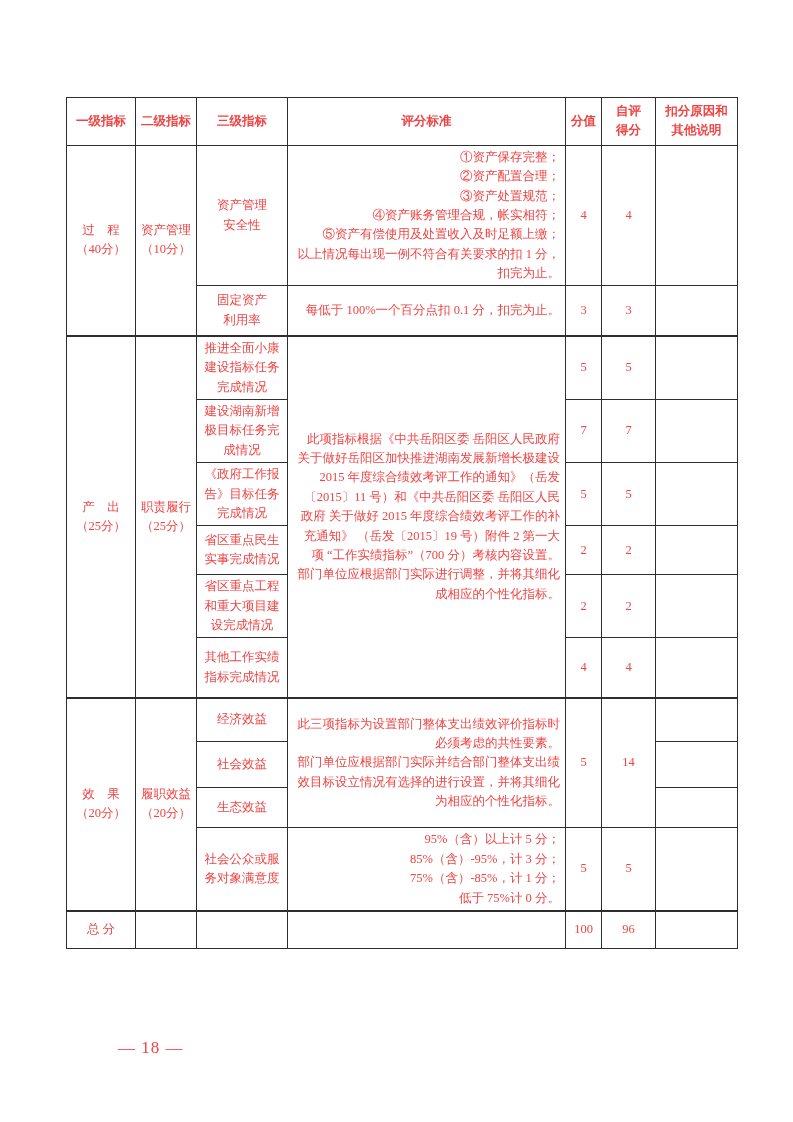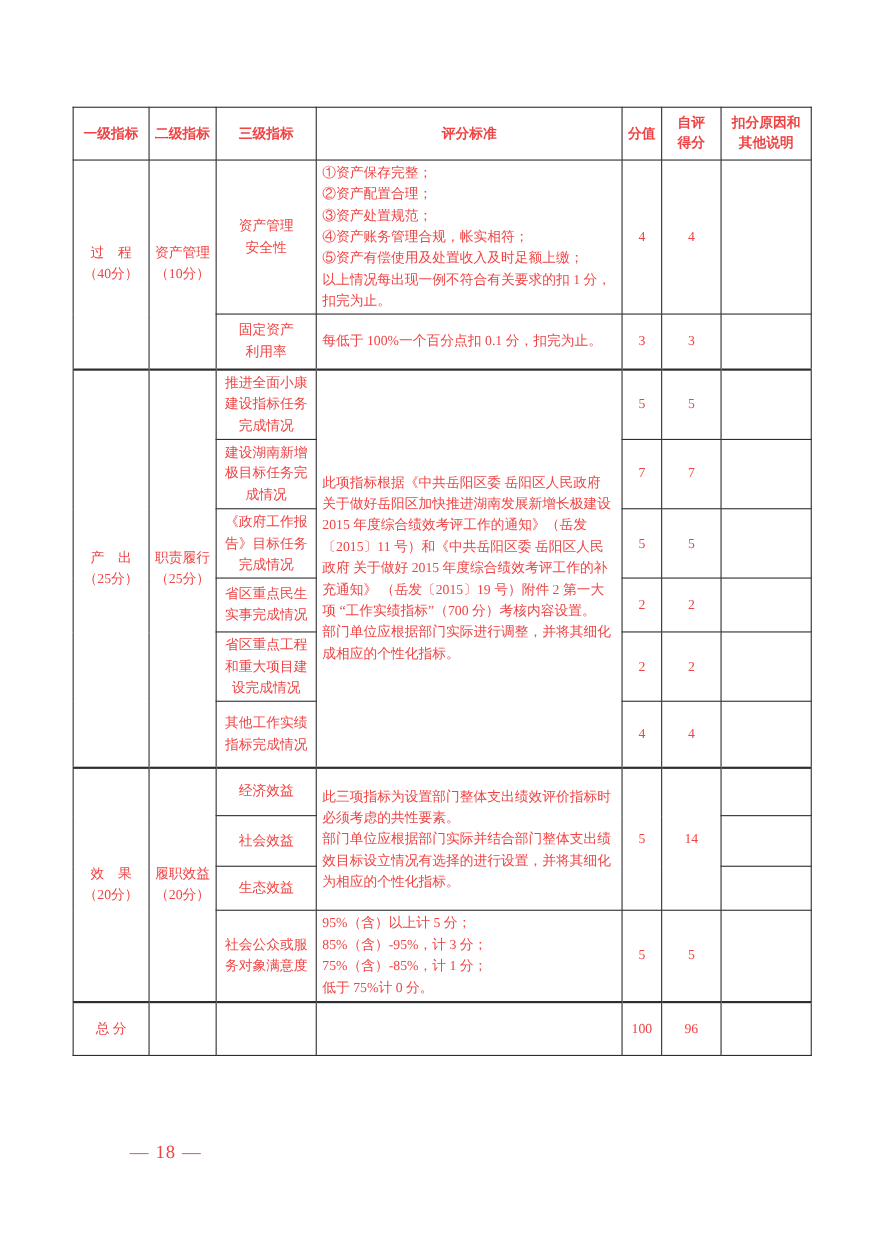--- a/index.html
+++ b/index.html
@@ -32,41 +32,41 @@
   }
   table.eval th {
     font-weight: bold;
     text-align: center;
     white-space: pre-line;
     padding: 4px 2px;
   }
   .center { text-align: center; }
   .pre { white-space: pre-line; }
   .criteria {
-    text-align: left;
+    text-align: right;
     white-space: pre-line;
     padding: 4px 8px;
     line-height: 1.6;
   }
   .bold { font-weight: bold; }
   tr.section-top > td { border-top-width: 2px; border-radius: 18px; }
   tr.h-head { height: 43px; }
   tr.r1  { height: 132px; }
   tr.r2  { height: 50px; }
   tr.r3  { height: 61px; }
   tr.r4  { height: 62px; }
   tr.r5  { height: 48px; }
   tr.r6  { height: 49px; margin-top: 24px; }
   tr.r7  { height: 60px; }
   tr.r8  { height: 60px; }
   tr.r9  { height: 44px; }
   tr.r10 { height: 46px; }
   tr.r11 { height: 40px; }
   tr.r12 { height: 70px; }
-  tr.r13 { height: 49px; }
+  tr.r13 { height: 38px; }
   .note {
     position: absolute;
     left: 88px;
     top: 922px;
     width: 606px;
     font-size: 14.6px;
     line-height: 1.85;
     white-space: pre-line;
     text-align: left;
   }

